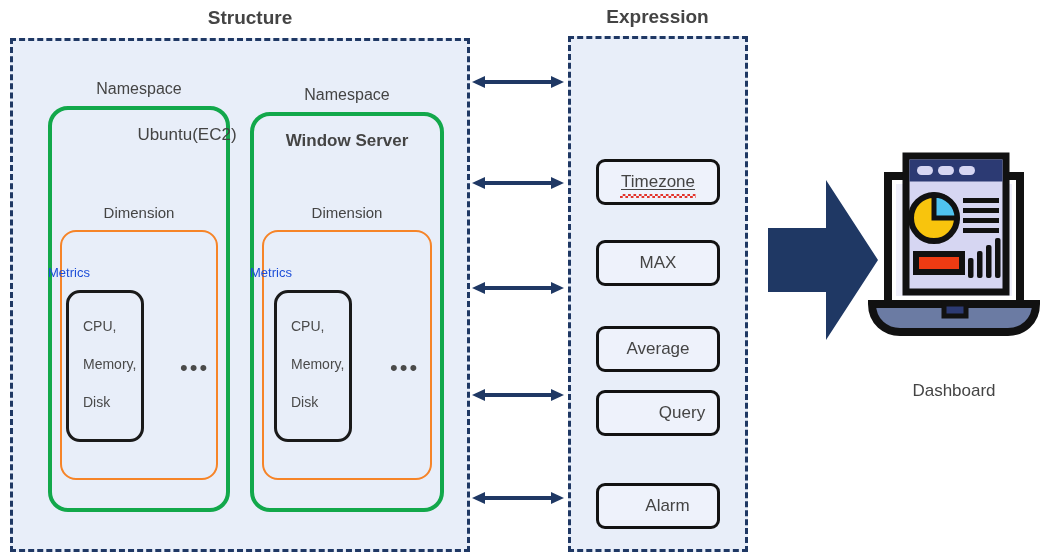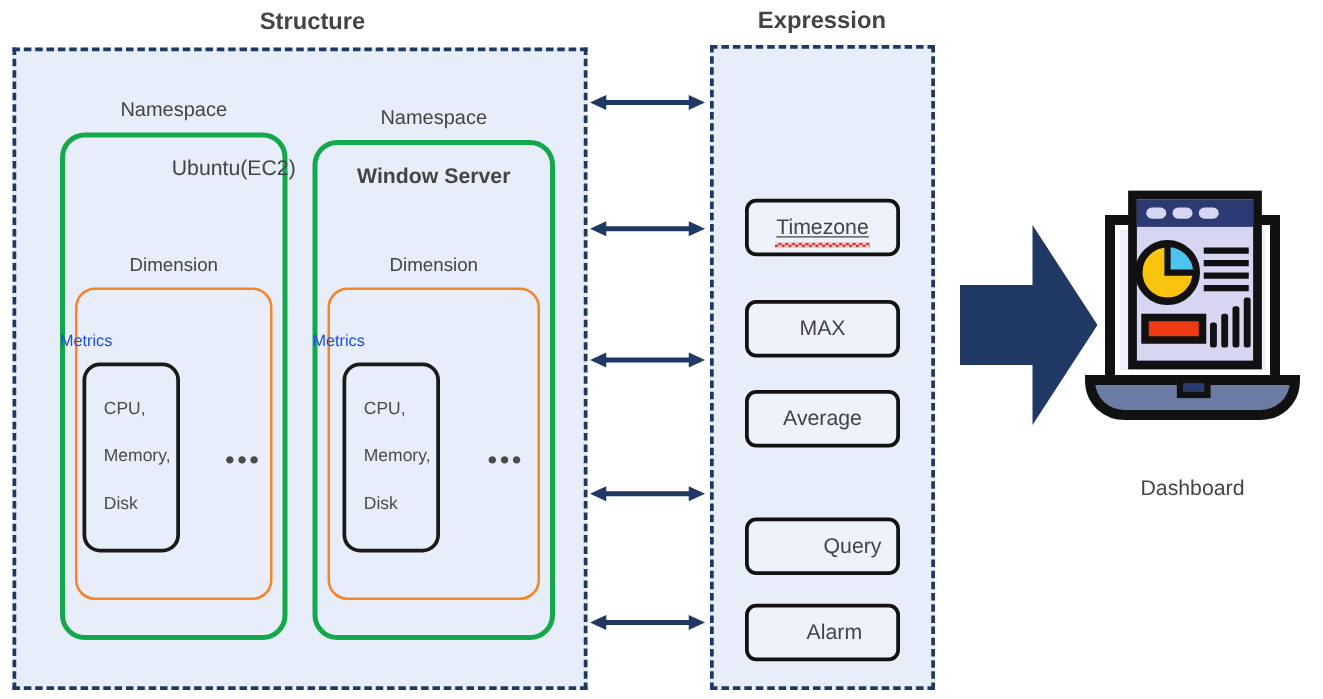--- a/index.html
+++ b/index.html
@@ -238,24 +238,24 @@
   <div class="panel-title" id="expression-title">Expression</div>
 
   <div class="dashed-panel" id="expression-panel"></div>
 
   <div class="expr-box" style="top:159px;">
     <span class="lbl misspelled">Timezone</span>
   </div>
   <div class="expr-box" style="top:240px;">
     <span class="lbl">MAX</span>
   </div>
-  <div class="expr-box" style="top:312px;">
+  <div class="expr-box" style="top:326px;">
     <span class="lbl">Average</span>
   </div>
-  <div class="expr-box" style="top:414px;padding-left:48px;">
+  <div class="expr-box" style="top:390px;padding-left:48px;">
     <span class="lbl">Query</span>
   </div>
   <div class="expr-box" style="top:483px;padding-left:19px;">
     <span class="lbl">Alarm</span>
   </div>
 
   <div id="big-arrow">
     <svg width="110" height="160" viewBox="0 0 110 160">
       <polygon points="0,48 58,48 58,0 110,80 58,160 58,112 0,112" fill="#1F3864"></polygon>
     </svg>

